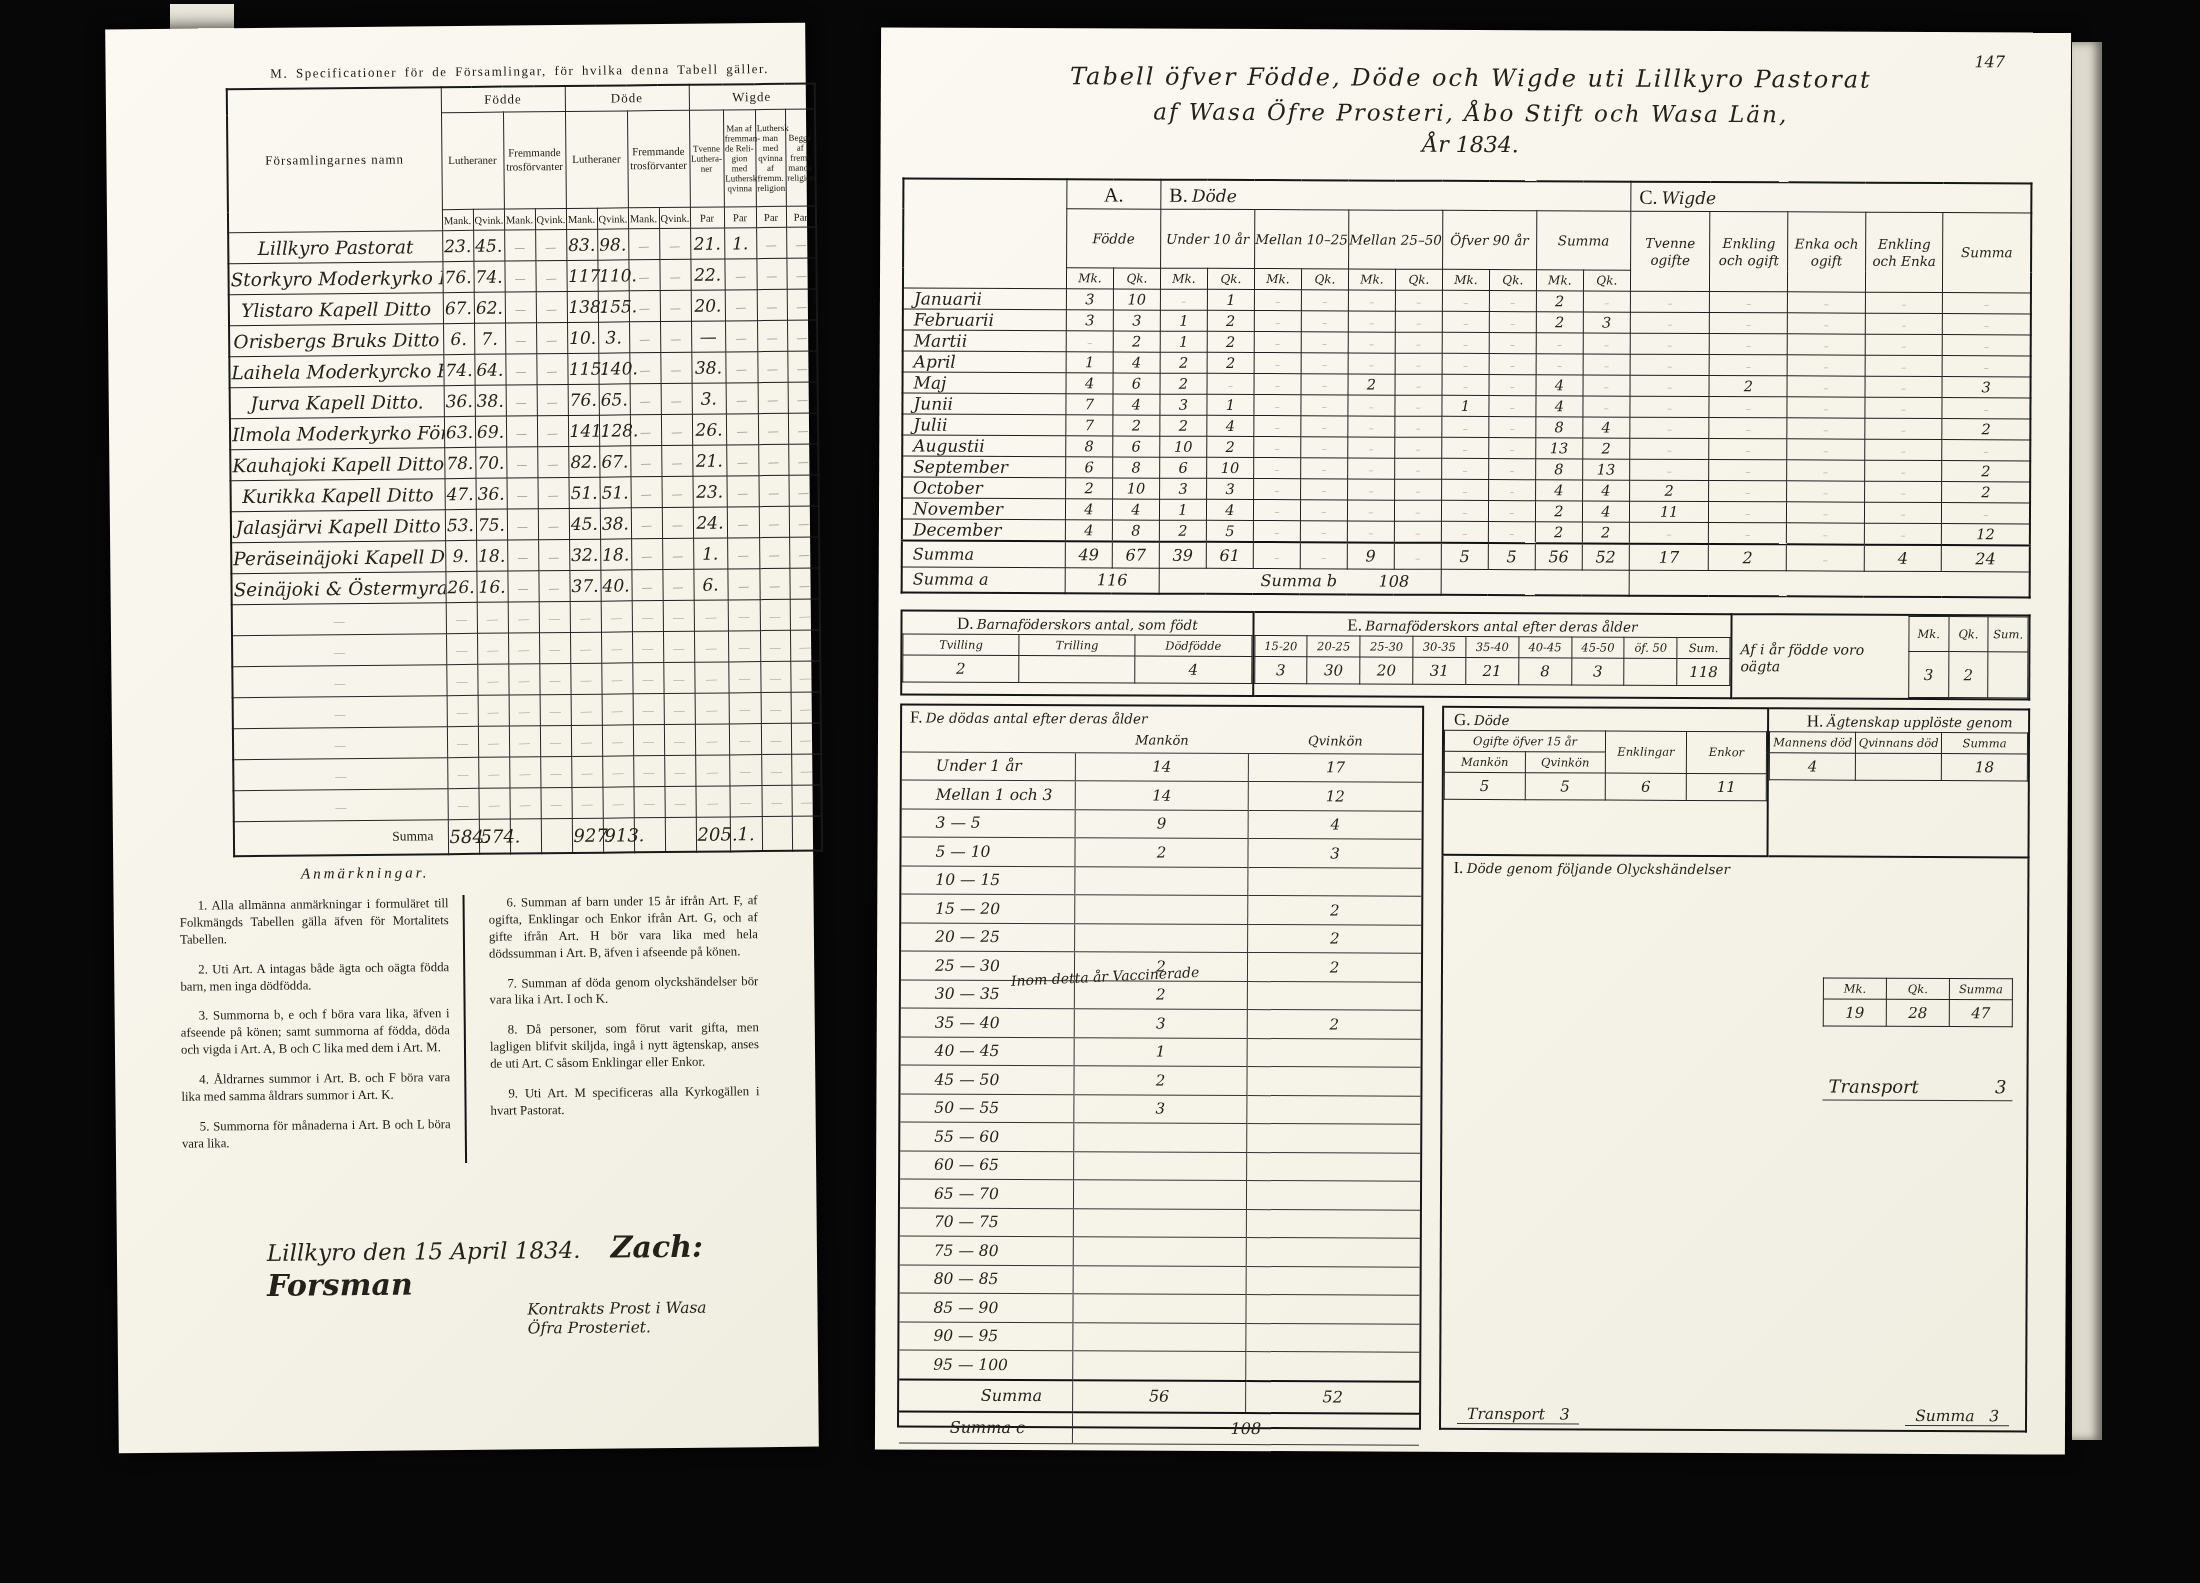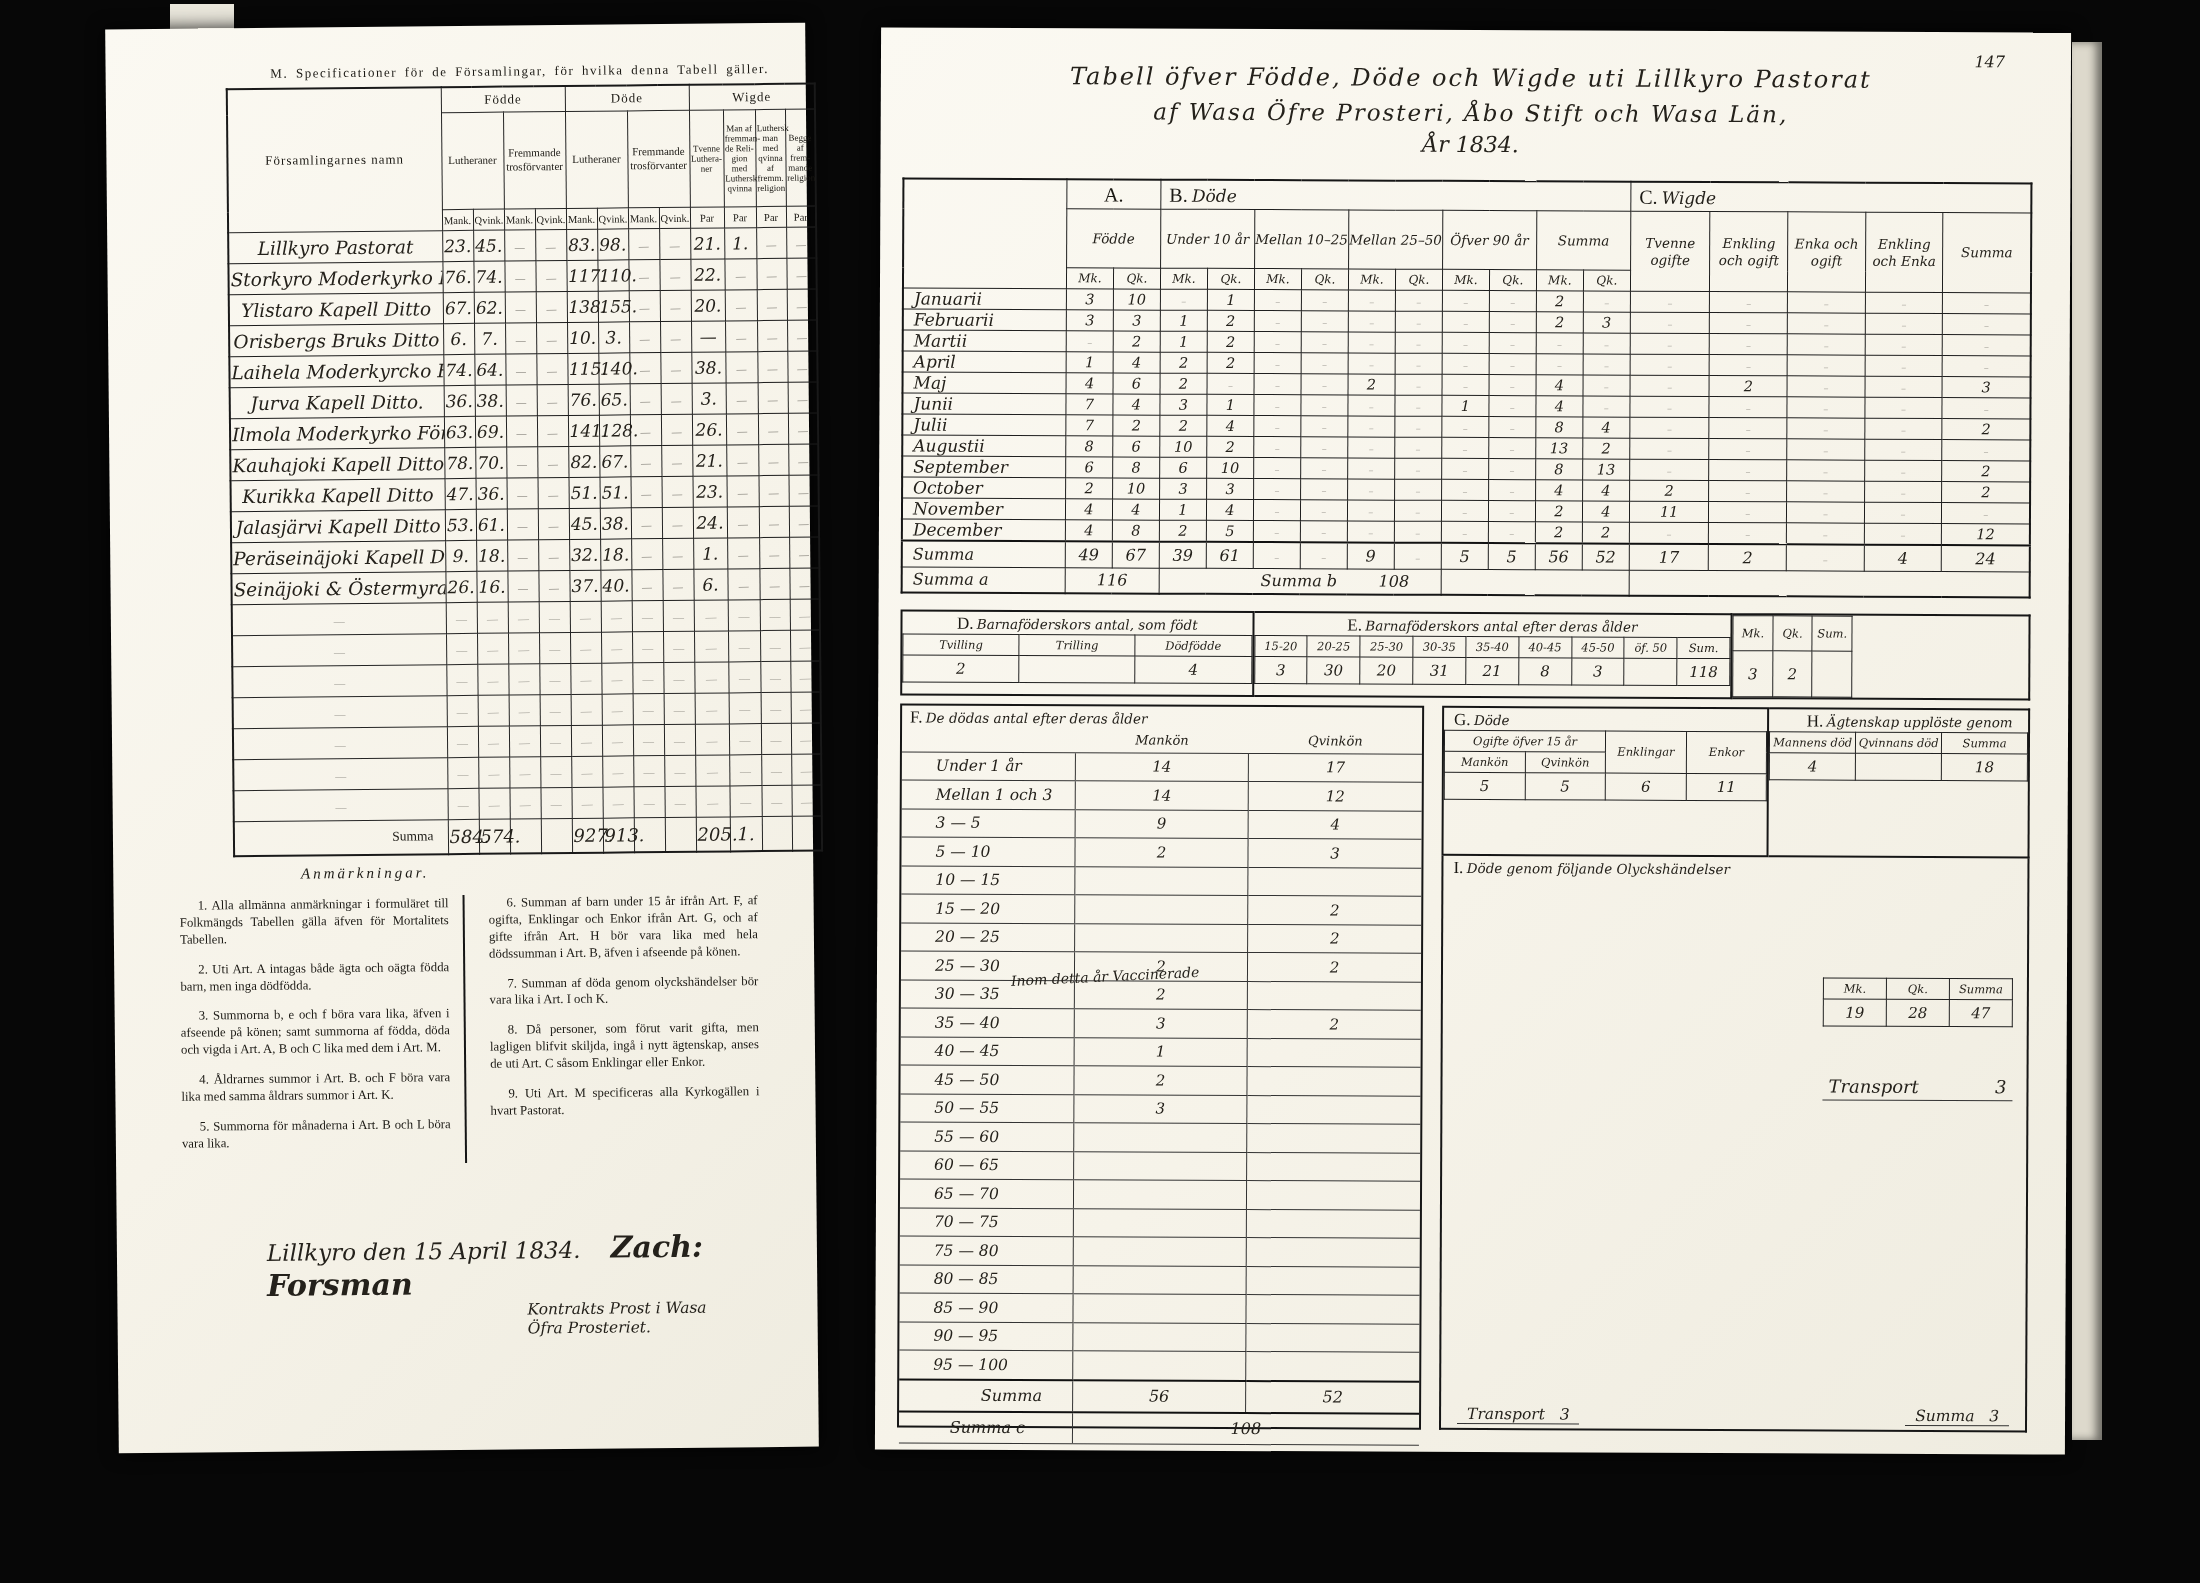--- a/index.html
+++ b/index.html
@@ -288,21 +288,21 @@
               <td class="num hw"></td>
               <td class="num hw"></td>
               <td class="num hw">23.</td>
               <td class="num hw"></td>
               <td class="num hw"></td>
               <td class="num hw"></td>
             </tr>
             <tr class="prow">
               <td class="pname hw">Jalasjärvi Kapell Ditto</td>
               <td class="num hw">53.</td>
-              <td class="num hw">61.</td>
+              <td class="num hw">75.</td>
               <td class="num hw"></td>
               <td class="num hw"></td>
               <td class="num hw">45.</td>
               <td class="num hw">38.</td>
               <td class="num hw"></td>
               <td class="num hw"></td>
               <td class="num hw">24.</td>
               <td class="num hw"></td>
               <td class="num hw"></td>
               <td class="num hw"></td>
@@ -862,20 +862,21 @@
                 <td class="hw">8</td>
                 <td class="hw">3</td>
                 <td class="hw"></td>
                 <td class="hw">118</td>
               </tr>
             </tbody>
           </table>
         </div>
       <div class="box obox" id="box-o">
           <div class="ogx">
+            <div class="oglab hw">Af i år födde voro oägta</div>
             <table class="minitab">
               <tbody>
                 <tr>
                   <th class="hw">Mk.</th>
                   <th class="hw">Qk.</th>
                   <th class="hw">Sum.</th>
                 </tr>
                 <tr>
                   <td class="hw">3</td>
                   <td class="hw">2</td>

